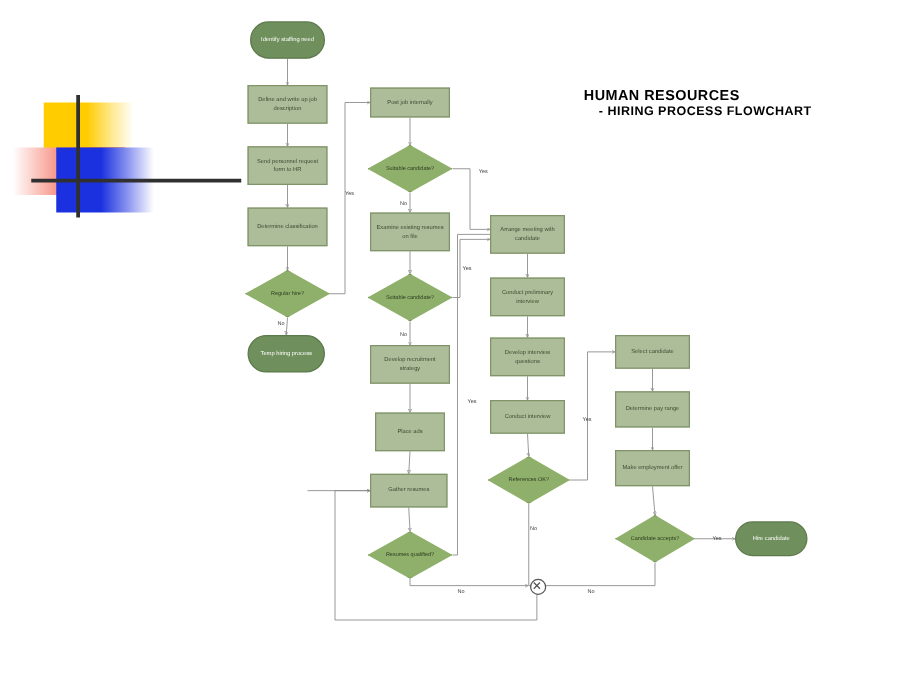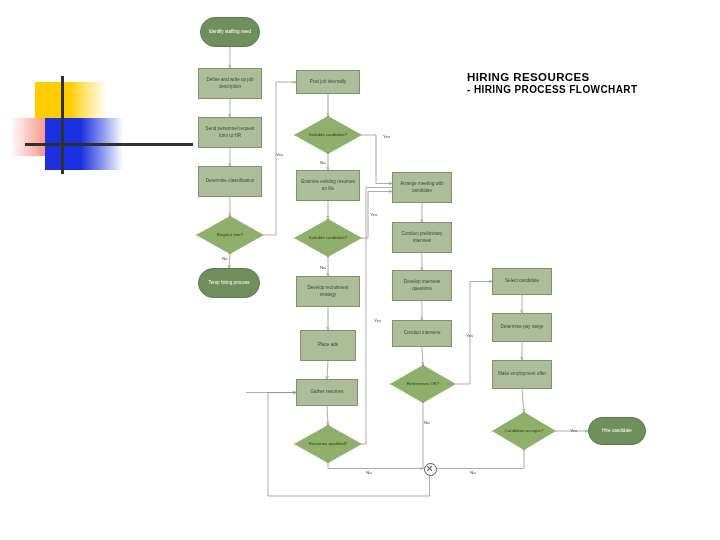--- a/index.html
+++ b/index.html
@@ -28,21 +28,21 @@
   }
   .line-v{left:61px;top:76px;width:3px;height:98px;background:#303030;}
   .line-h{left:25px;top:143px;width:168px;height:3px;background:#303030;}
 
   
   .title{
     position:absolute;left:467px;top:70px;width:230px;
     color:#000;font-weight:bold;letter-spacing:.4px;line-height:1.22;
   }
   .title .l1{font-size:11.5px;display:block;}
-  .title .l2{font-size:10px;display:block;}
+  .title .l2{font-size:10px;display:block;margin-left:12px;}
 
   
   .node{position:absolute;box-sizing:border-box;display:flex;align-items:center;justify-content:center;text-align:center;}
   .node .lbl{
     font-size:4.6px;line-height:1.35;color:#ffffff;
     padding:1px 2px;word-break:break-word;
   }
   .process{background:#adbd99;border:.8px solid #7f9468;}
   .process .lbl{color:#3c4a30;}
   .terminator{background:#6f8f5c;border:.8px solid #5d7a4c;border-radius:999px;}
@@ -77,21 +77,21 @@
 
 <div id="stage">
 
   <div class="logo sq-yellow"></div>
   <div class="logo sq-red"></div>
   <div class="logo sq-blue"></div>
   <div class="logo line-v"></div>
   <div class="logo line-h"></div>
 
   <div class="title">
-    <span class="l1">HIRING RESOURCES</span>
+    <span class="l1">HUMAN RESOURCES</span>
     <span class="l2">- HIRING PROCESS FLOWCHART</span>
   </div>
 
   <svg id="wires">
     <defs>
       <marker id="ar" markerWidth="5" markerHeight="5" refX="4" refY="2" orient="auto">
         <path d="M0,0 L4,2 L0,4 z" fill="#8a8a8a" stroke="none"></path>
       </marker>
     </defs>
     <g id="wiregroup">

